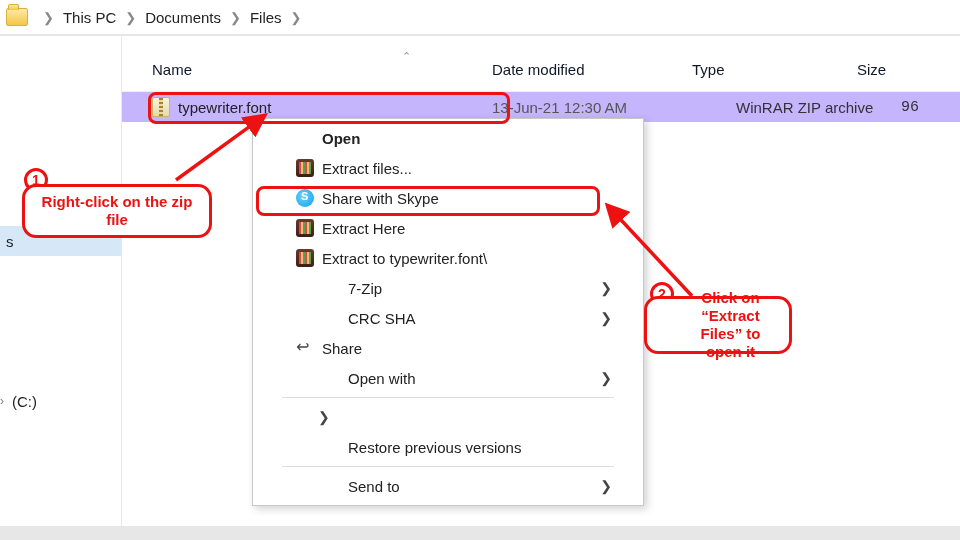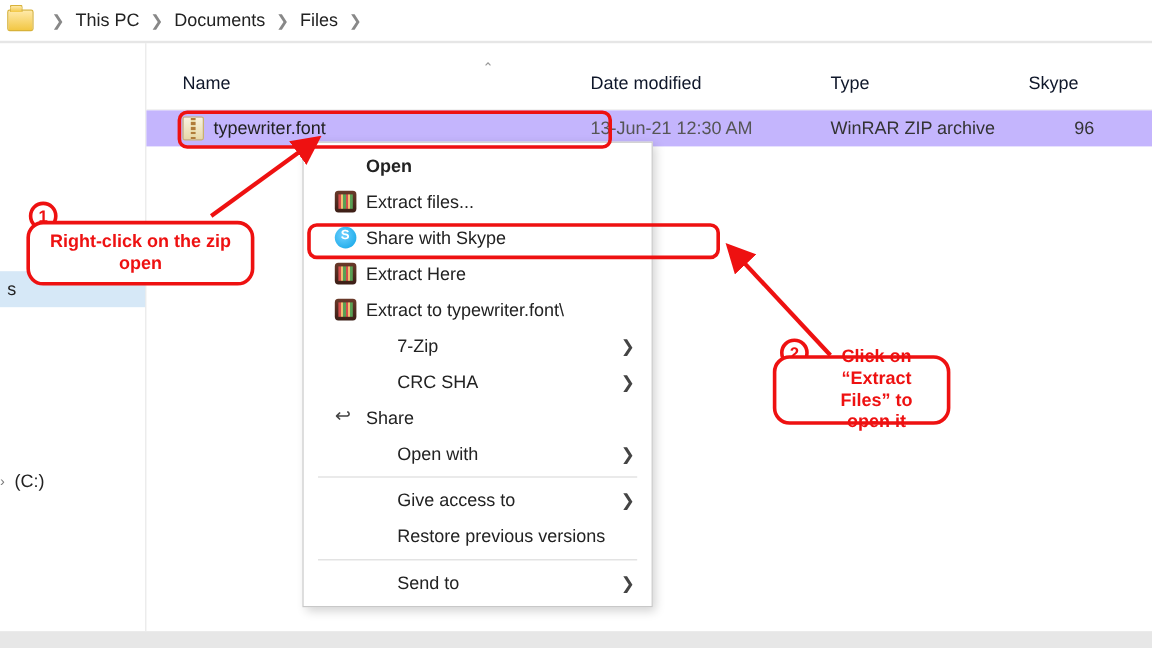--- a/index.html
+++ b/index.html
@@ -95,46 +95,46 @@
     }
 
     .filerow {
       display: flex;
       height: 30px;
       align-items: center;
       background: #c4b5fd;
     }
     .filerow .c-name { width: 370px; padding-left: 30px; display: flex; align-items: center; gap: 8px; }
     .filerow .c-date { width: 200px; color: #555; }
-    .filerow .c-type { width: 165px; color: #333; }
-    .filerow .c-size { flex: 1; color: #333; text-align: center; padding-right: 10px; }
+    .filerow .c-type { width: 165px; color: #333; margin-left: 44px; }
+    .filerow .c-size { flex: 1; color: #333; text-align: left; padding-right: 10px; font-family: Liberation Mono, monospace; }
     .zip-glyph {
       width: 18px; height: 20px;
       background: linear-gradient(#f8f3e0, #e8d9a8);
       border: 1px solid #cbb36b;
       border-radius: 2px;
       position: relative;
     }
     .zip-glyph::after {
       content: "";
       position: absolute;
       left: 50%; top: 0; bottom: 0; width: 4px;
       transform: translateX(-50%);
       background: repeating-linear-gradient(#b07c3a 0 2px, #e8d9a8 2px 4px);
     }
 
     
     .ctx {
       position: absolute;
       left: 252px; top: 118px;
-      width: 292px;
+      width: 392px;
       background: #fff;
       border: 1px solid #c8c8c8;
       box-shadow: 3px 3px 8px rgba(0,0,0,0.18);
-      padding: 4px 0;
+      padding: 4px 17px;
     }
     .ctx-item {
       height: 30px;
       display: flex;
       align-items: center;
       padding-left: 22px;
       padding-right: 14px;
       position: relative;
     }
     .ctx-item .icon-slot {
@@ -258,21 +258,21 @@
       <span>(C:)</span>
     </div>
   </div>
 
   <div class="listing">
     <span class="sort-ind">⌃</span>
     <div class="cols">
       <div class="col-name">Name</div>
       <div class="col-date">Date modified</div>
       <div class="col-type">Type</div>
-      <div class="col-size">Skype</div>
+      <div class="col-size">Size</div>
     </div>
     <div class="filerow">
       <div class="c-name">
         <span class="zip-glyph"></span>
         <span>typewriter.font</span>
       </div>
       <div class="c-date">13-Jun-21 12:30 AM</div>
       <div class="c-type">WinRAR ZIP archive</div>
       <div class="c-size">96</div>
     </div>
@@ -325,41 +325,40 @@
     <span class="lbl">Share</span>
   </div>
   <div class="ctx-item il2">
     <span class="icon-slot"></span>
     <span class="lbl">Open with</span>
     <span class="sub-caret">❯</span>
   </div>
   <div class="ctx-sep"></div>
   <div class="ctx-item il2">
     <span class="icon-slot"></span>
-    <span class="lbl">Give access to</span>
     <span class="sub-caret">❯</span>
   </div>
   <div class="ctx-item il2">
     <span class="icon-slot"></span>
     <span class="lbl">Restore previous versions</span>
   </div>
   <div class="ctx-sep"></div>
   <div class="ctx-item il2">
     <span class="icon-slot"></span>
     <span class="lbl">Send to</span>
     <span class="sub-caret">❯</span>
   </div>
 </div>
 
 <div class="redbox rb-file"></div>
 <div class="redbox rb-extract"></div>
 
 <div class="num-badge num1">1</div>
 <div class="ann ann1">
-  <span class="txt">Right-click on the zip open</span>
+  <span class="txt">Right-click on the zip file</span>
 </div>
 <div class="num-badge num2">2</div>
 <div class="ann ann2">
   <span class="txt">Click on “Extract Files” to open it</span>
 </div>
 
 <div class="arrow" style="left:168px; top:108px;">
   <svg width="110" height="80">
     <defs>
       <marker id="ah1" viewBox="0 0 10 10" refX="8" refY="5" markerWidth="7" markerHeight="7" orient="auto-start-reverse">

